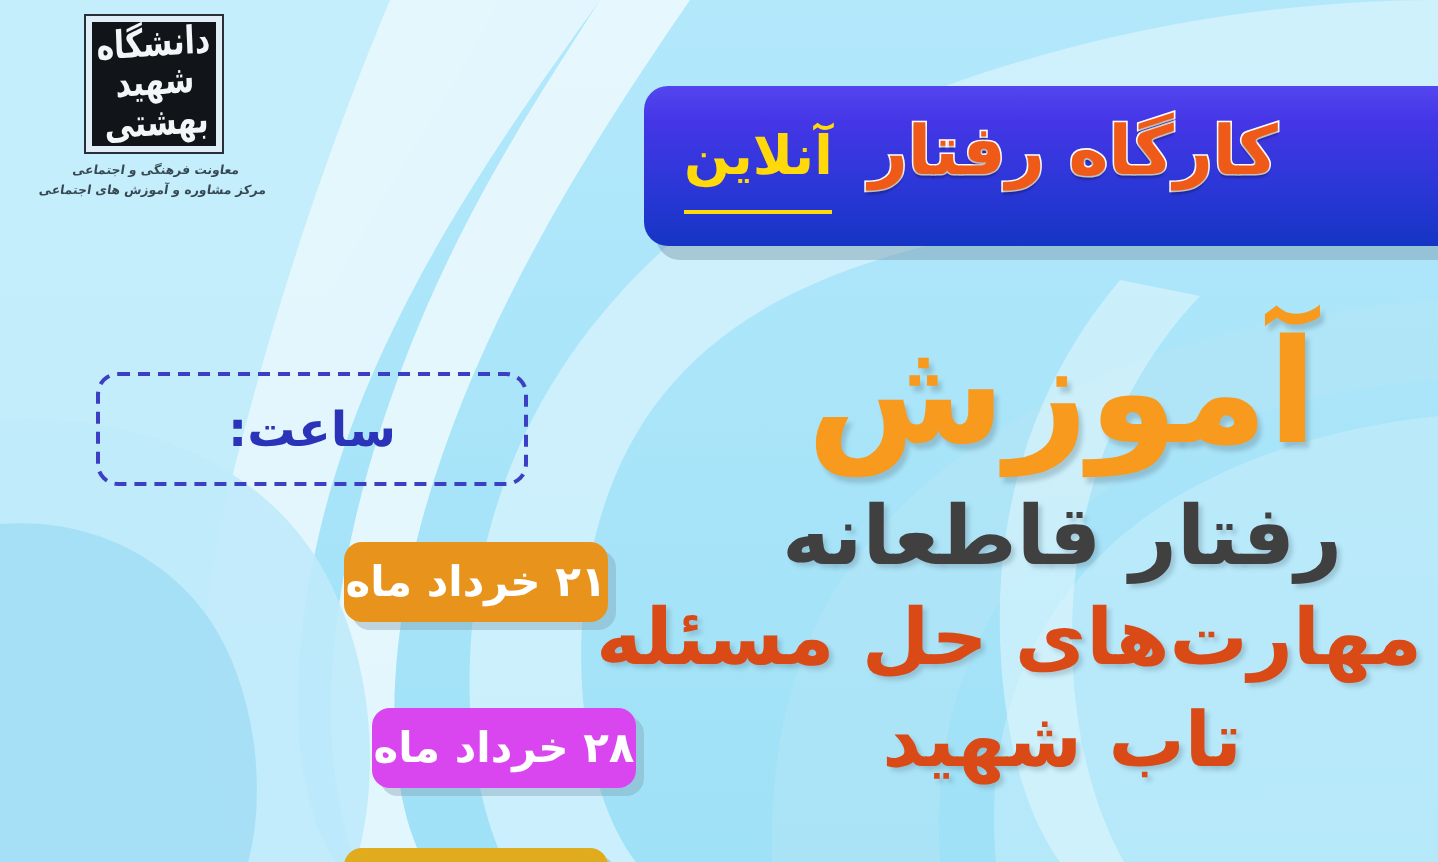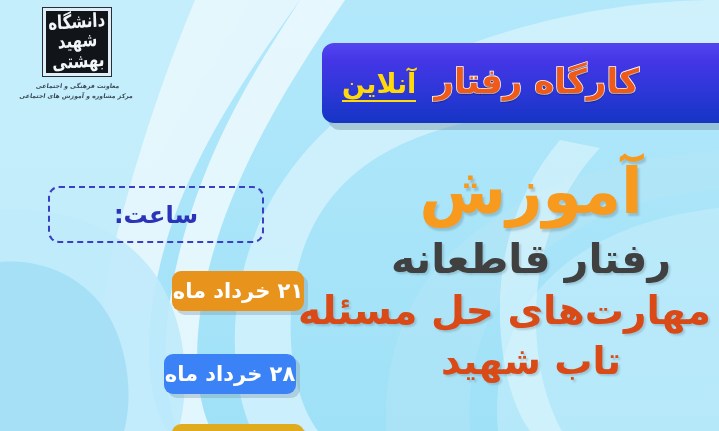--- a/index.html
+++ b/index.html
@@ -66,21 +66,21 @@
     font-size:34px;font-weight:700;color:#f05a18;
     -webkit-text-stroke:1.6px #ffffff;
     paint-order:stroke fill;
     text-shadow:0 2px 1px rgba(0,0,0,.25);
     line-height:1;
   }
   #banner-online{
     font-size:27px;font-weight:700;color:#ffd90a;
     line-height:1;
     border-bottom:2.5px solid #ffd90a;
-    padding-bottom:3px;
+    padding-bottom:13px;
   }
 
   
   #time-box{
     position:absolute;left:48px;top:186px;width:212px;height:53px;
     border:2.5px dashed #3b3fc4;
     border-radius:11px;
     display:flex;align-items:center;justify-content:center;gap:7px;
     direction:rtl;white-space:nowrap;
     background:transparent;
@@ -93,31 +93,31 @@
     position:absolute;
     width:132px;height:40px;
     border-radius:9px;
     display:flex;align-items:center;justify-content:center;
     color:#ffffff;font-size:21px;font-weight:700;
     direction:rtl;white-space:nowrap;
     box-shadow:4px 4px 0 rgba(120,150,170,.35);
     letter-spacing:0;
   }
   #date-badge-0{left:172px;top:271px;background:#e8941c;}
-  #date-badge-1{left:164px;top:354px;background:#3b82f6;}
+  #date-badge-1{left:186px;top:354px;background:#d946ef;}
   #date-badge-2{left:172px;top:424px;background:#e0ac1e;}
 
   
   #headings{
     position:absolute;right:8px;top:160px;width:360px;
     text-align:center;direction:rtl;
   }
   .heading-line{white-space:nowrap;line-height:1;font-weight:700;}
   #heading-0{
-    font-size:63px;color:#f79a1e;
+    font-size:72px;color:#f79a1e;
     text-shadow:2px 3px 2px rgba(90,120,140,.33);
     margin-bottom:16px;
     letter-spacing:-1px;
   }
   #heading-1{
     font-size:41px;color:#404040;
     text-shadow:2px 2px 2px rgba(90,120,140,.30);
     margin-bottom:11px;
     letter-spacing:-1px;
   }

